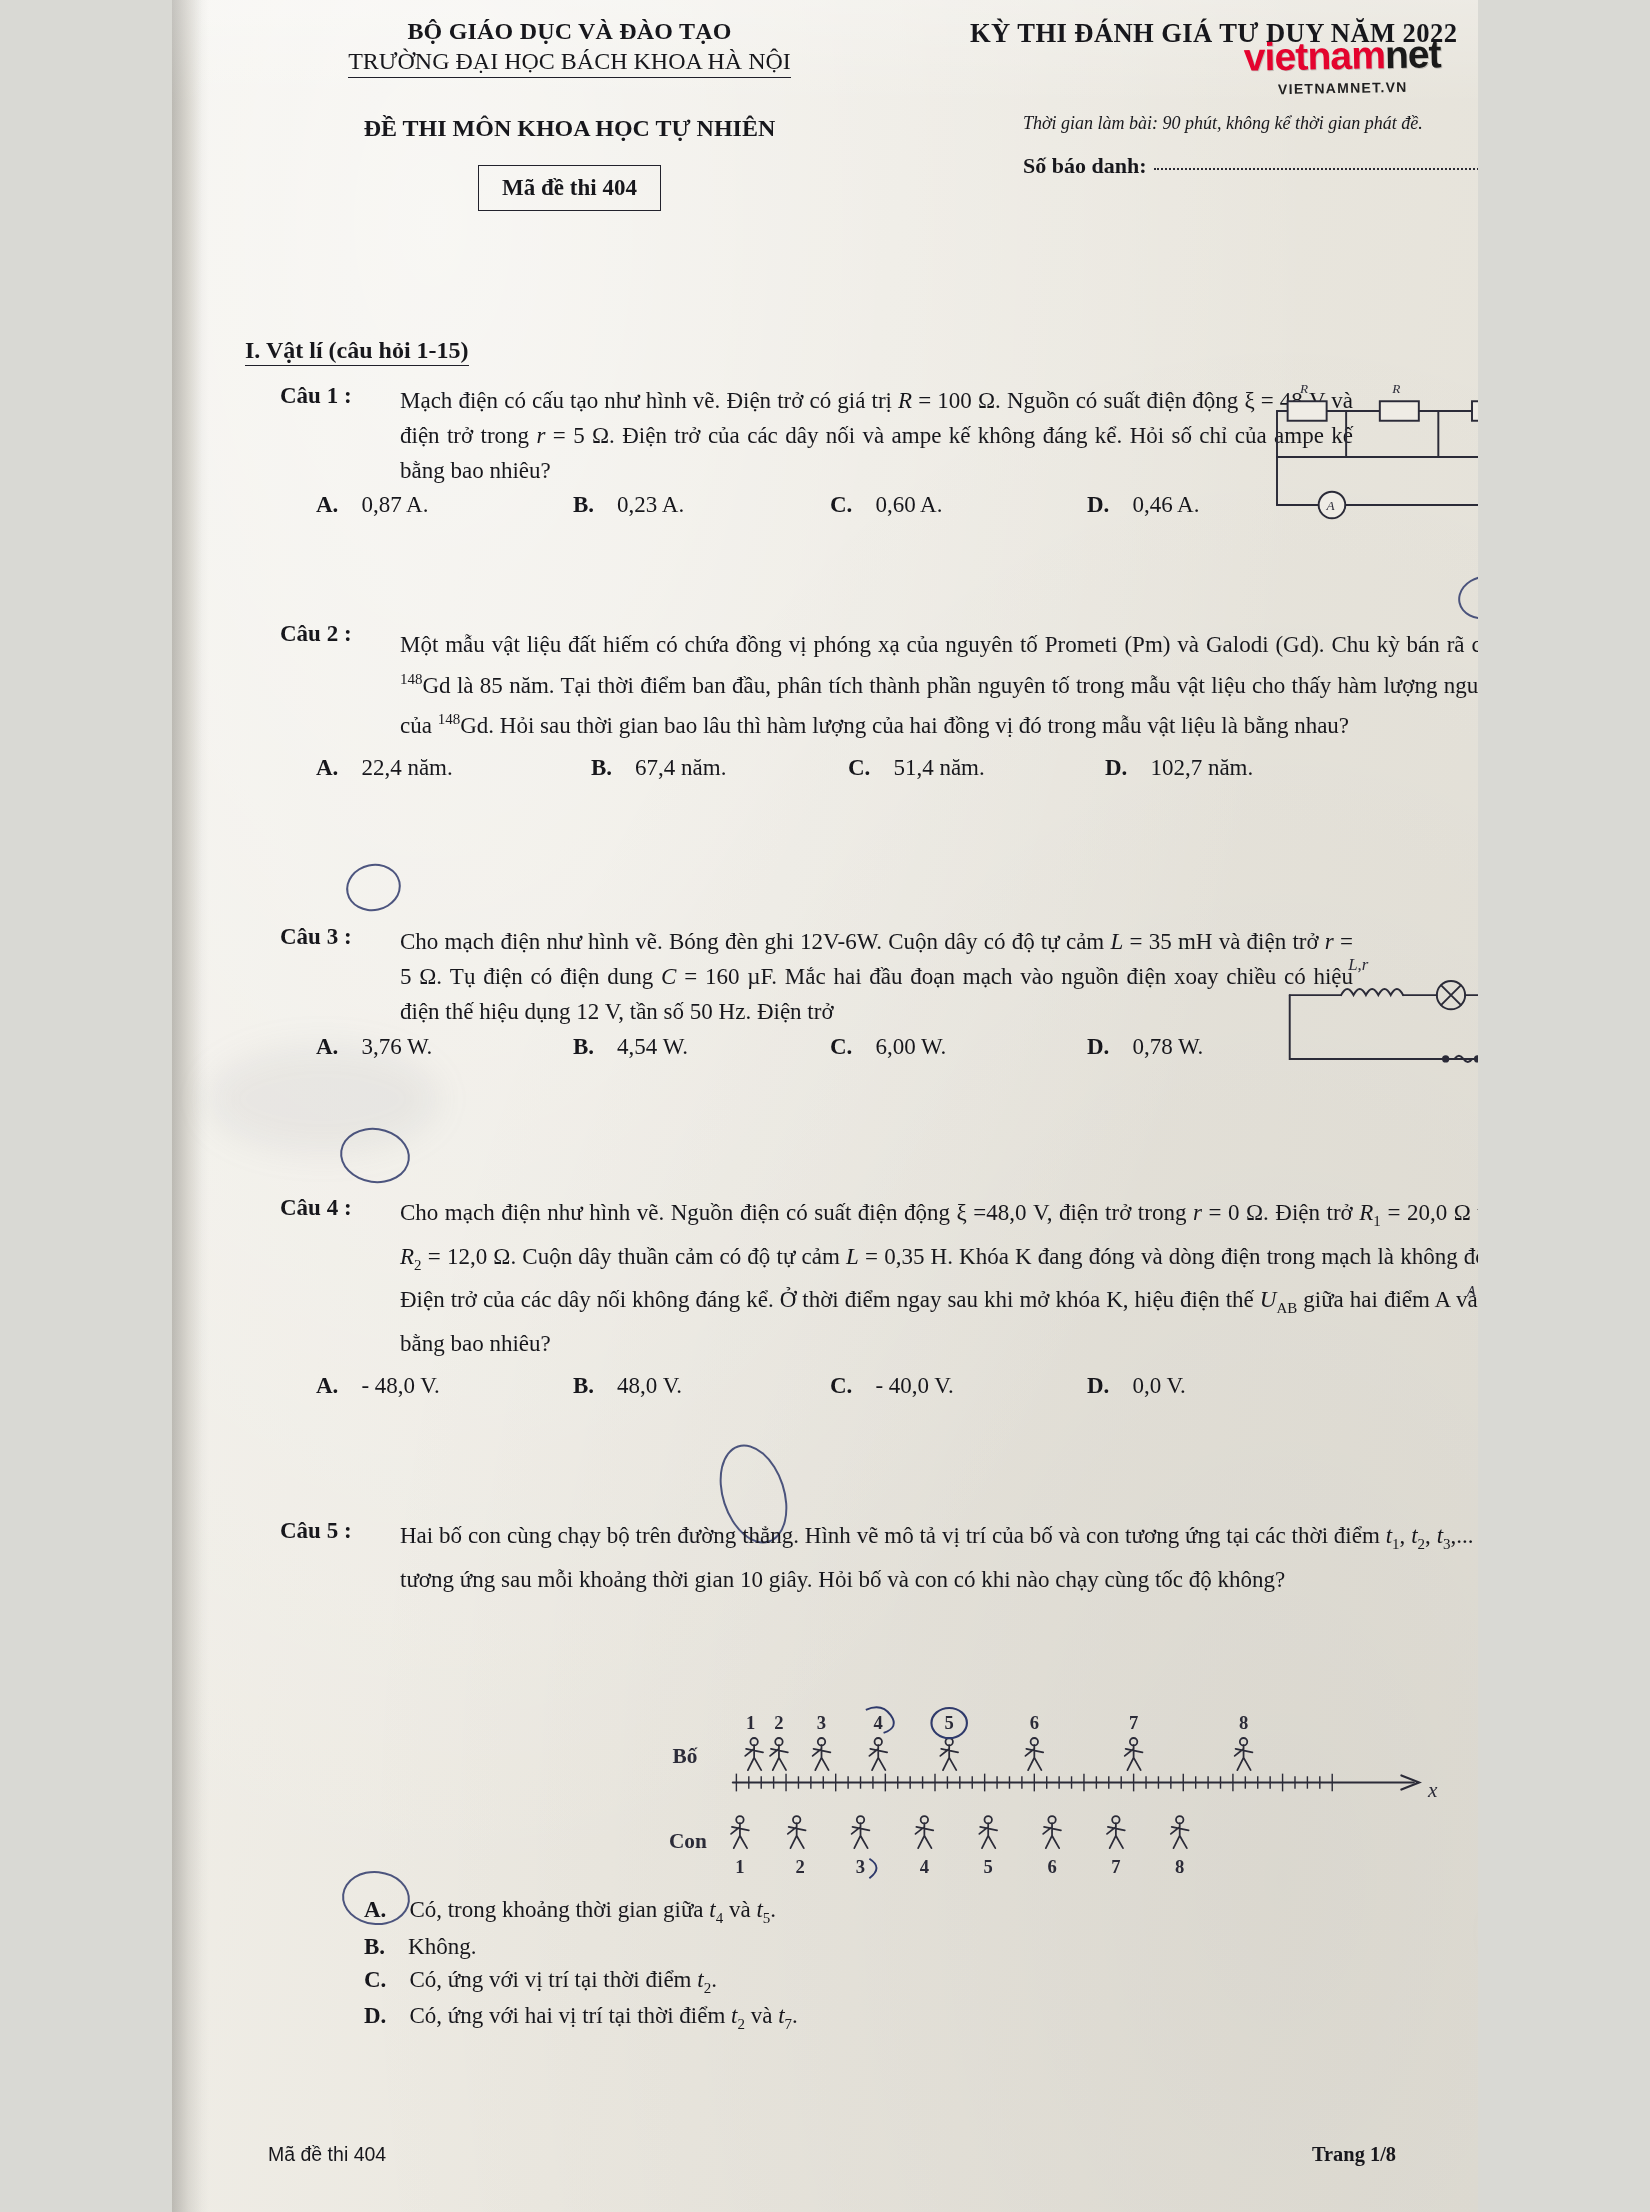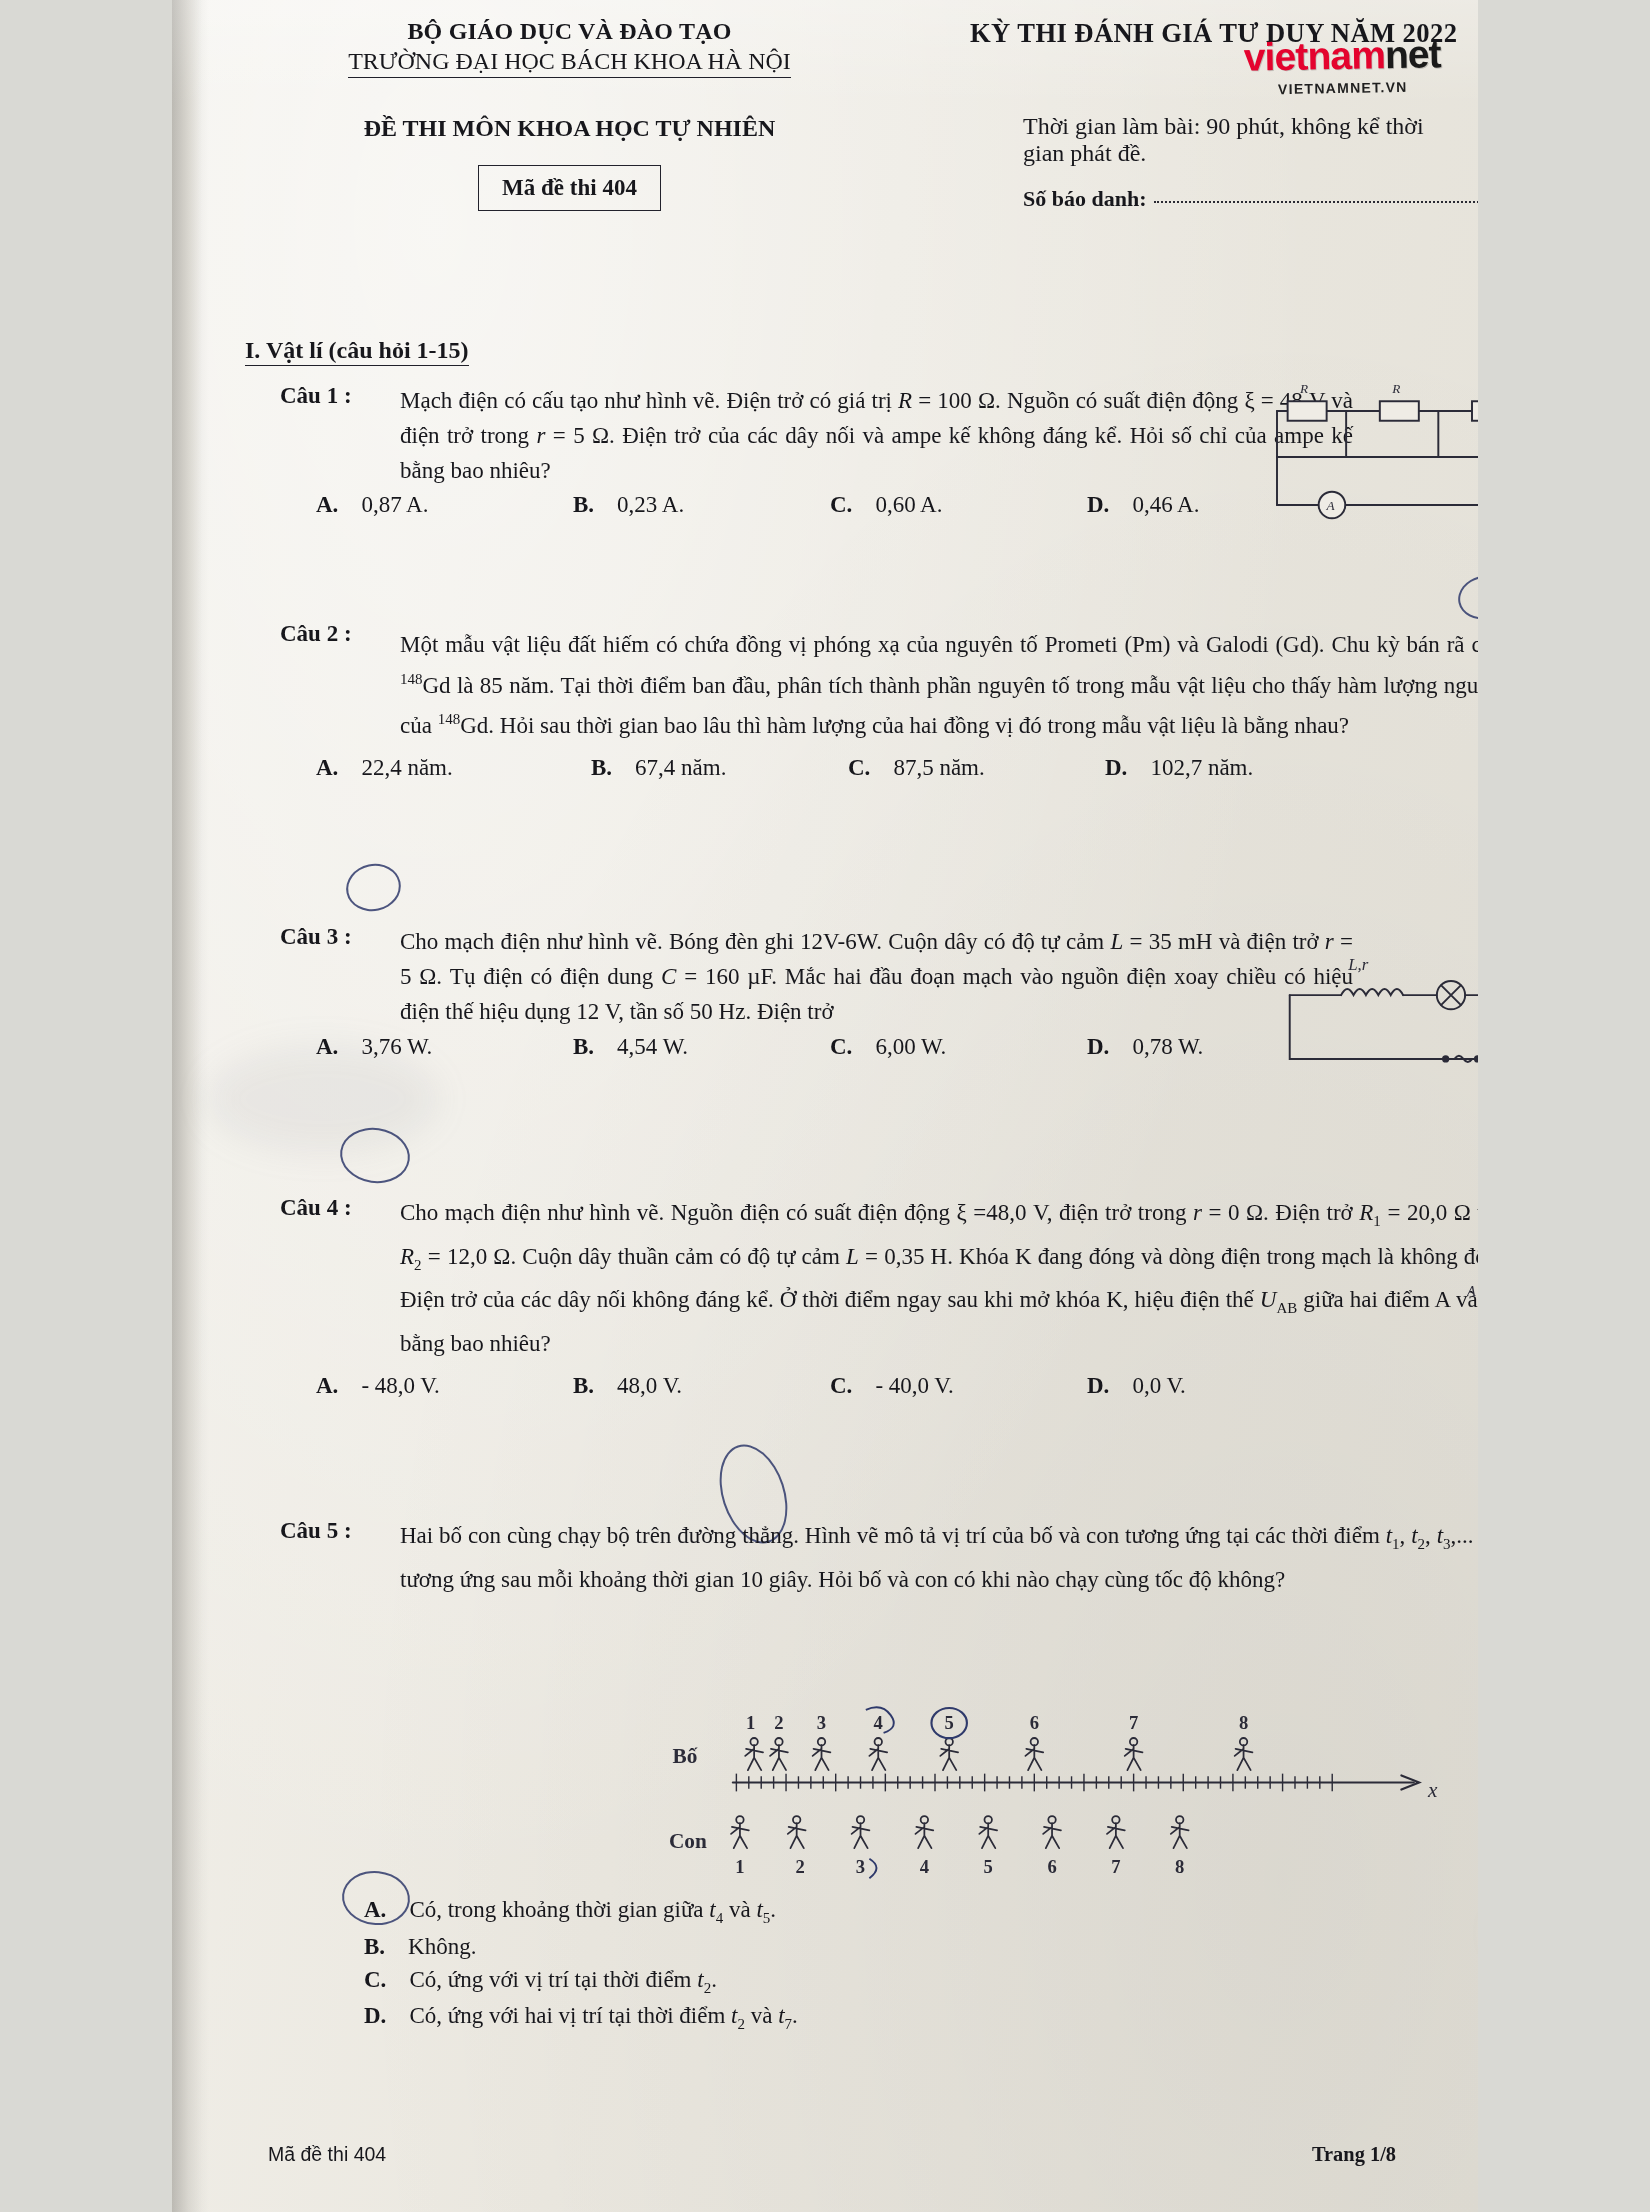--- a/index.html
+++ b/index.html
@@ -79,21 +79,22 @@
     left: 798px; top: 0; right: 53px;
   }
   .exam-title {
     font-size: 26.6px;
     font-weight: bold;
     letter-spacing: 0.4px;
     white-space: nowrap;
   }
   .time-line {
     margin-top: 64px;
-    font-size: 24px;
+    font-size: 18px;
+    font-style: italic;
     margin-left: 53px;
   }
   .field {
     margin-top: 19.5px;
     font-size: 22px;
     margin-left: 53px;
     white-space: nowrap;
   }
   .field .lbl { font-weight: bold; }
   .dots {
@@ -330,21 +331,21 @@
       <div class="opt opt-a">
           <span class="ol">A.</span>
           <span>22,4 năm.</span>
         </div>
       <div class="opt opt-b">
           <span class="ol">B.</span>
           <span>67,4 năm.</span>
         </div>
       <div class="opt opt-c">
           <span class="ol">C.</span>
-          <span>87,5 năm.</span>
+          <span>51,4 năm.</span>
         </div>
       <div class="opt opt-d">
           <span class="ol">D.</span>
           <span>102,7 năm.</span>
         </div>
     </div>
   </div>
   <div class="circle-mark" style="left:174px; top:864px; width:51px; height:43px;"></div>
 
   <div class="q" style="top:924px;">

